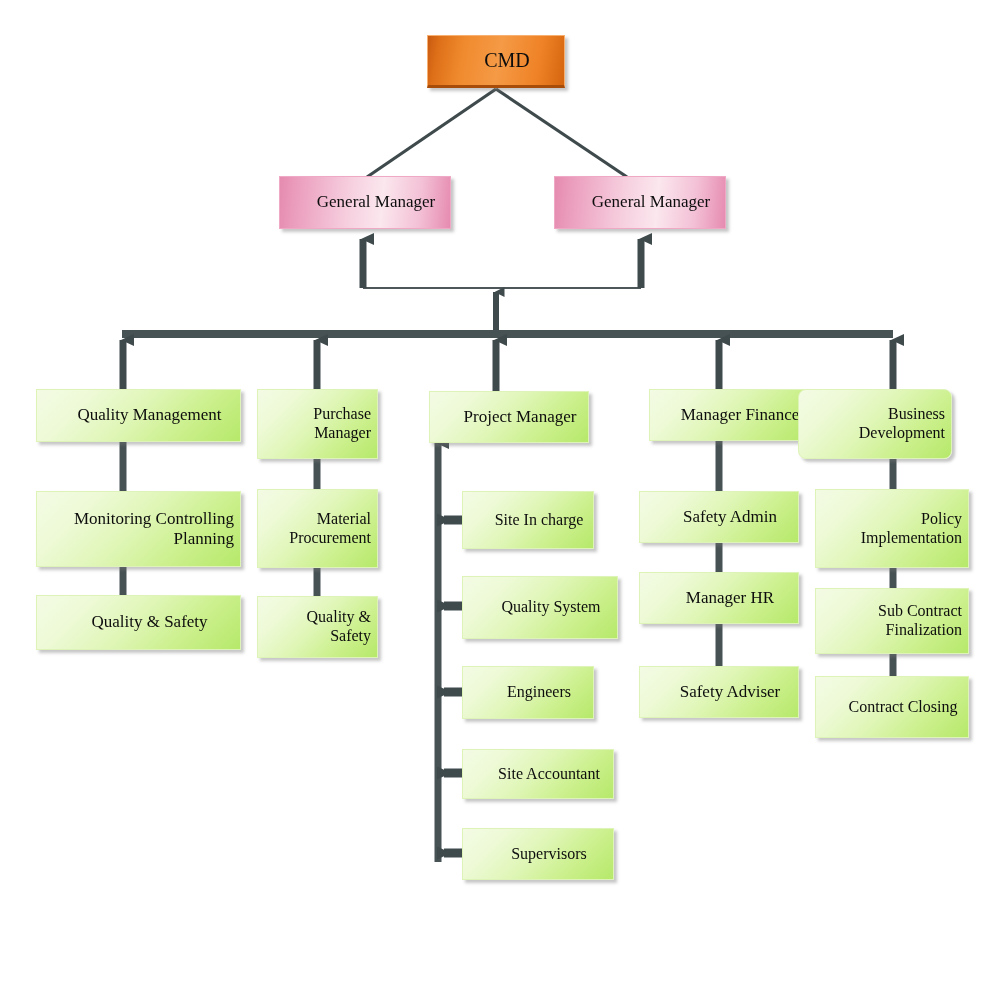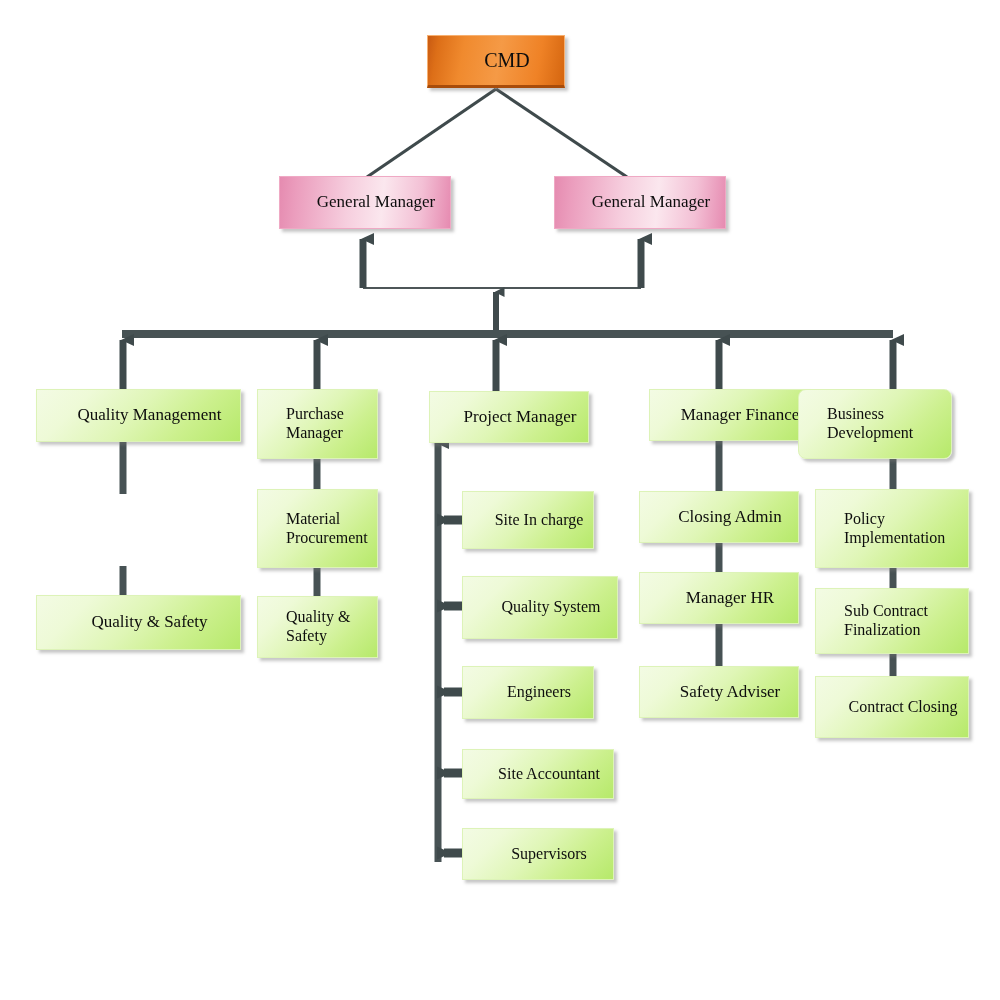--- a/index.html
+++ b/index.html
@@ -24,21 +24,21 @@
     pointer-events: none;
   }
 
   
   .node {
     position: absolute;
     box-sizing: border-box;
     display: flex;
     align-items: center;
     justify-content: center;
-    text-align: left;
+    text-align: right;
     line-height: 1.18;
     color: #0d0d0d;
     font-weight: 400;
     z-index: 5;
     box-shadow: 3px 3px 3px rgba(120,120,120,0.42);
     padding-left: 22px;
   }
 
   
   .node.cmd {
@@ -142,20 +142,23 @@
   </div>
 
   <div class="node pink" style="left:554px; top:176px; width:172px; height:53px;">
     <span class="label">General Manager</span>
   </div>
 
   <div class="node green" style="left:36px; top:389px; width:205px; height:53px;">
     <span class="label">Quality Management</span>
   </div>
 
+  <div class="node green" style="left:36px; top:491px; width:205px; height:76px;">
+    <span class="label">Monitoring Controlling Planning</span>
+  </div>
 
   <div class="node green" style="left:36px; top:595px; width:205px; height:55px;">
     <span class="label">Quality &amp; Safety</span>
   </div>
 
   <div class="node green small" style="left:257px; top:389px; width:121px; height:70px;">
     <span class="label">Purchase Manager</span>
   </div>
 
   <div class="node green small" style="left:257px; top:489px; width:121px; height:79px;">
@@ -188,21 +191,21 @@
 
   <div class="node green small" style="left:462px; top:828px; width:152px; height:52px;">
     <span class="label">Supervisors</span>
   </div>
 
   <div class="node green" style="left:639px; top:389px; width:160px; height:52px;margin-left:10px;">
     <span class="label">Manager Finance</span>
   </div>
 
   <div class="node green" style="left:639px; top:491px; width:160px; height:52px;">
-    <span class="label">Closing Admin</span>
+    <span class="label">Safety Admin</span>
   </div>
 
   <div class="node green" style="left:639px; top:572px; width:160px; height:52px;">
     <span class="label">Manager HR</span>
   </div>
 
   <div class="node green" style="left:639px; top:666px; width:160px; height:52px;">
     <span class="label">Safety Adviser</span>
   </div>
 

